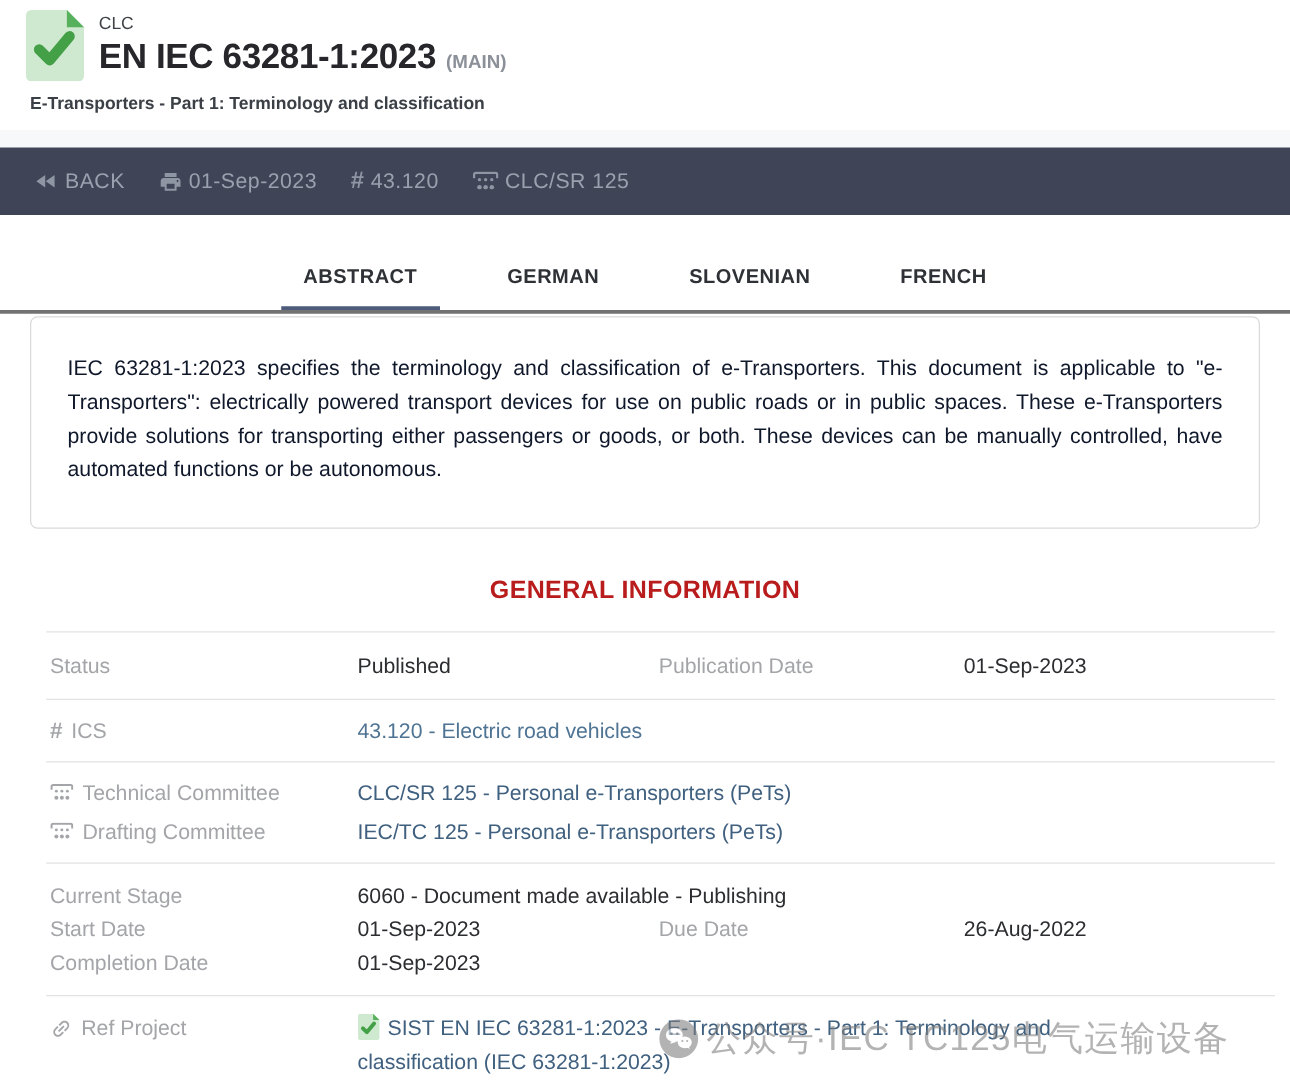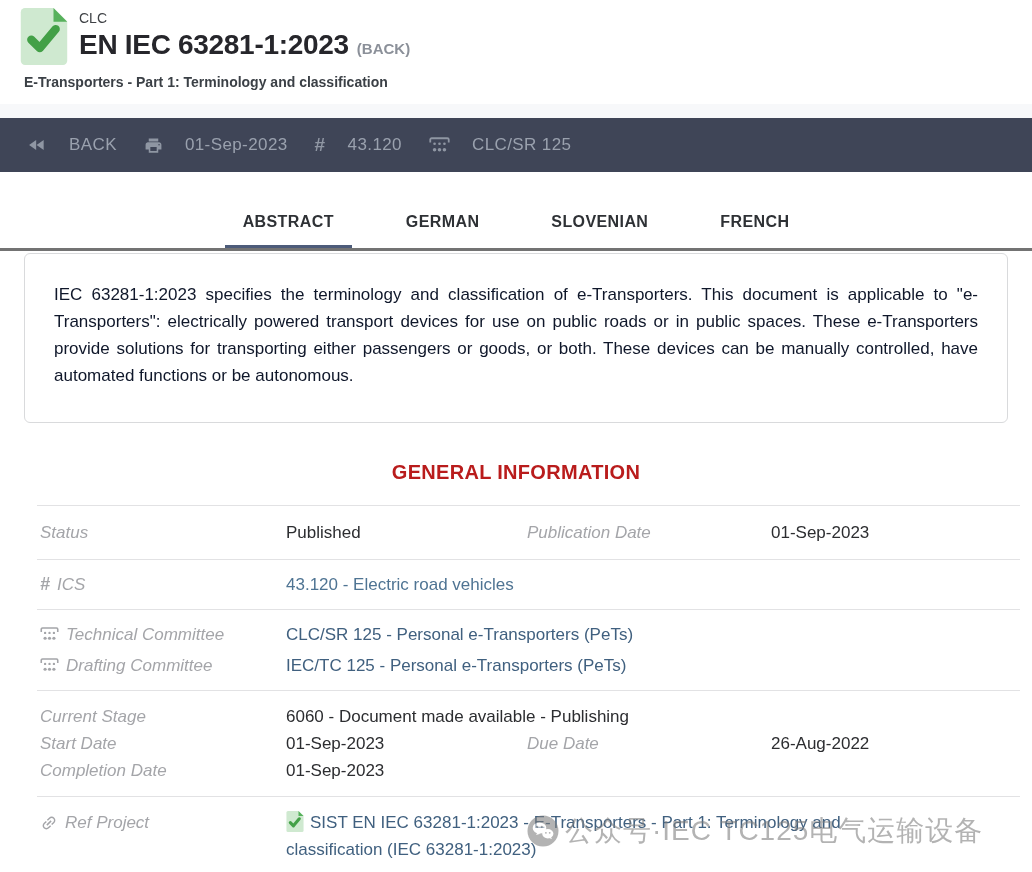--- a/index.html
+++ b/index.html
@@ -15,21 +15,21 @@
   .org-label { font-size:14px; color:#3f4246; line-height:18px; }
   .title-line { display:flex; align-items:baseline; margin-top:2px; }
   .page-title { font-size:28px; font-weight:700; color:#26262b; letter-spacing:-0.3px; }
   .title-suffix { font-size:15px; font-weight:700; color:#8b9099; margin-left:8px; }
   .subtitle { font-size:14px; font-weight:700; color:#3b4046; margin-top:9px; margin-left:4px; }
 
   
   .pre-nav-strip { height:14px; background:#f7f8fa; }
   .navbar { height:54px; background:#3f4557; display:flex; align-items:center;
             padding-left:27px; gap:27px; }
-  .nav-item { display:flex; align-items:center; gap:22px; color:#9aa1ae;
+  .nav-item { display:flex; align-items:center; gap:5px; color:#9aa1ae;
               font-size:17px; letter-spacing:0.4px; }
   .nav-item .ni-icon { color:#8f96a3; display:inline-flex; }
   .nav-hash { font-size:19px; font-weight:700; color:#8f96a3; }
   .nav-back { cursor:pointer; }
 
   
   .tabbar { margin-top:28px; border-bottom:3px solid #737373; display:flex;
             justify-content:center; gap:36px; }
   .tab { font-size:16px; font-weight:700; color:#2e3135; letter-spacing:0.4px;
          padding:13px 18px 14px 18px; border-bottom:3px solid transparent; cursor:pointer; }
@@ -40,21 +40,21 @@
                   padding:27px 29px; height:170px; }
   .abstract-text { font-size:17px; line-height:27px; text-align:justify; color:#0f172a; }
 
   
   .gi-heading { margin-top:38px; text-align:center; font-size:20px; font-weight:700;
                 color:#b91c1c; letter-spacing:0.3px; }
   .gi-table { margin:21px 12px 0 37px; border-top:1px solid #e2e2e4; }
   .gi-row { border-bottom:1px solid #e2e2e4; display:grid;
             grid-template-columns:246px 241px 244px 1fr; align-items:start;
             padding:12px 0 12px 3px; font-size:17px; line-height:27px; }
-  .gi-label { color:#a4a5a9; display:flex; align-items:center; gap:7px;font-style:italic; }
+  .gi-label { color:#a4a5a9; display:flex; align-items:center; gap:7px; }
   .gi-label .li-icon { color:#a4a5a9; display:inline-flex; flex:0 0 auto; }
   .gi-value { color:#2c2d30; }
   .lnk-ics { color:#4f7493; cursor:pointer; }
   .lnk-cmt { color:#40607f; cursor:pointer; }
   .span3 { grid-column:2 / 5; }
   .hash-glyph { font-size:18px; font-weight:700; }
   .ref-value { grid-column:2 / 5; max-width:632px; color:#40607f; cursor:pointer; }
   .doc-icon-sm { width:18px; height:21px; vertical-align:-4px; margin-right:6px; }
 
   
@@ -73,21 +73,21 @@
     <div class="header-top">
       <svg class="doc-icon-lg" viewBox="0 0 44 54">
         <path d="M4 0 h27 l13 13 v37 a4 4 0 0 1 -4 4 H4 a4 4 0 0 1 -4 -4 V4 a4 4 0 0 1 4 -4 z" fill="#cfe9d0"></path>
         <path d="M31 0 l13 13 h-13 z" fill="#57b15c"></path>
         <path d="M10 30 l8 8 L33 20" stroke="#43a047" stroke-width="8" fill="none" stroke-linecap="round" stroke-linejoin="round"></path>
       </svg>
       <div class="header-texts">
         <div class="org-label">CLC</div>
         <div class="title-line">
           <span class="page-title">EN IEC 63281-1:2023</span>
-          <span class="title-suffix">(BACK)</span>
+          <span class="title-suffix">(MAIN)</span>
         </div>
       </div>
     </div>
     <div class="subtitle">E-Transporters - Part 1: Terminology and classification</div>
   </div>
 
   <div class="pre-nav-strip"></div>
 
   <div class="navbar">
     <div class="nav-item nav-back">

